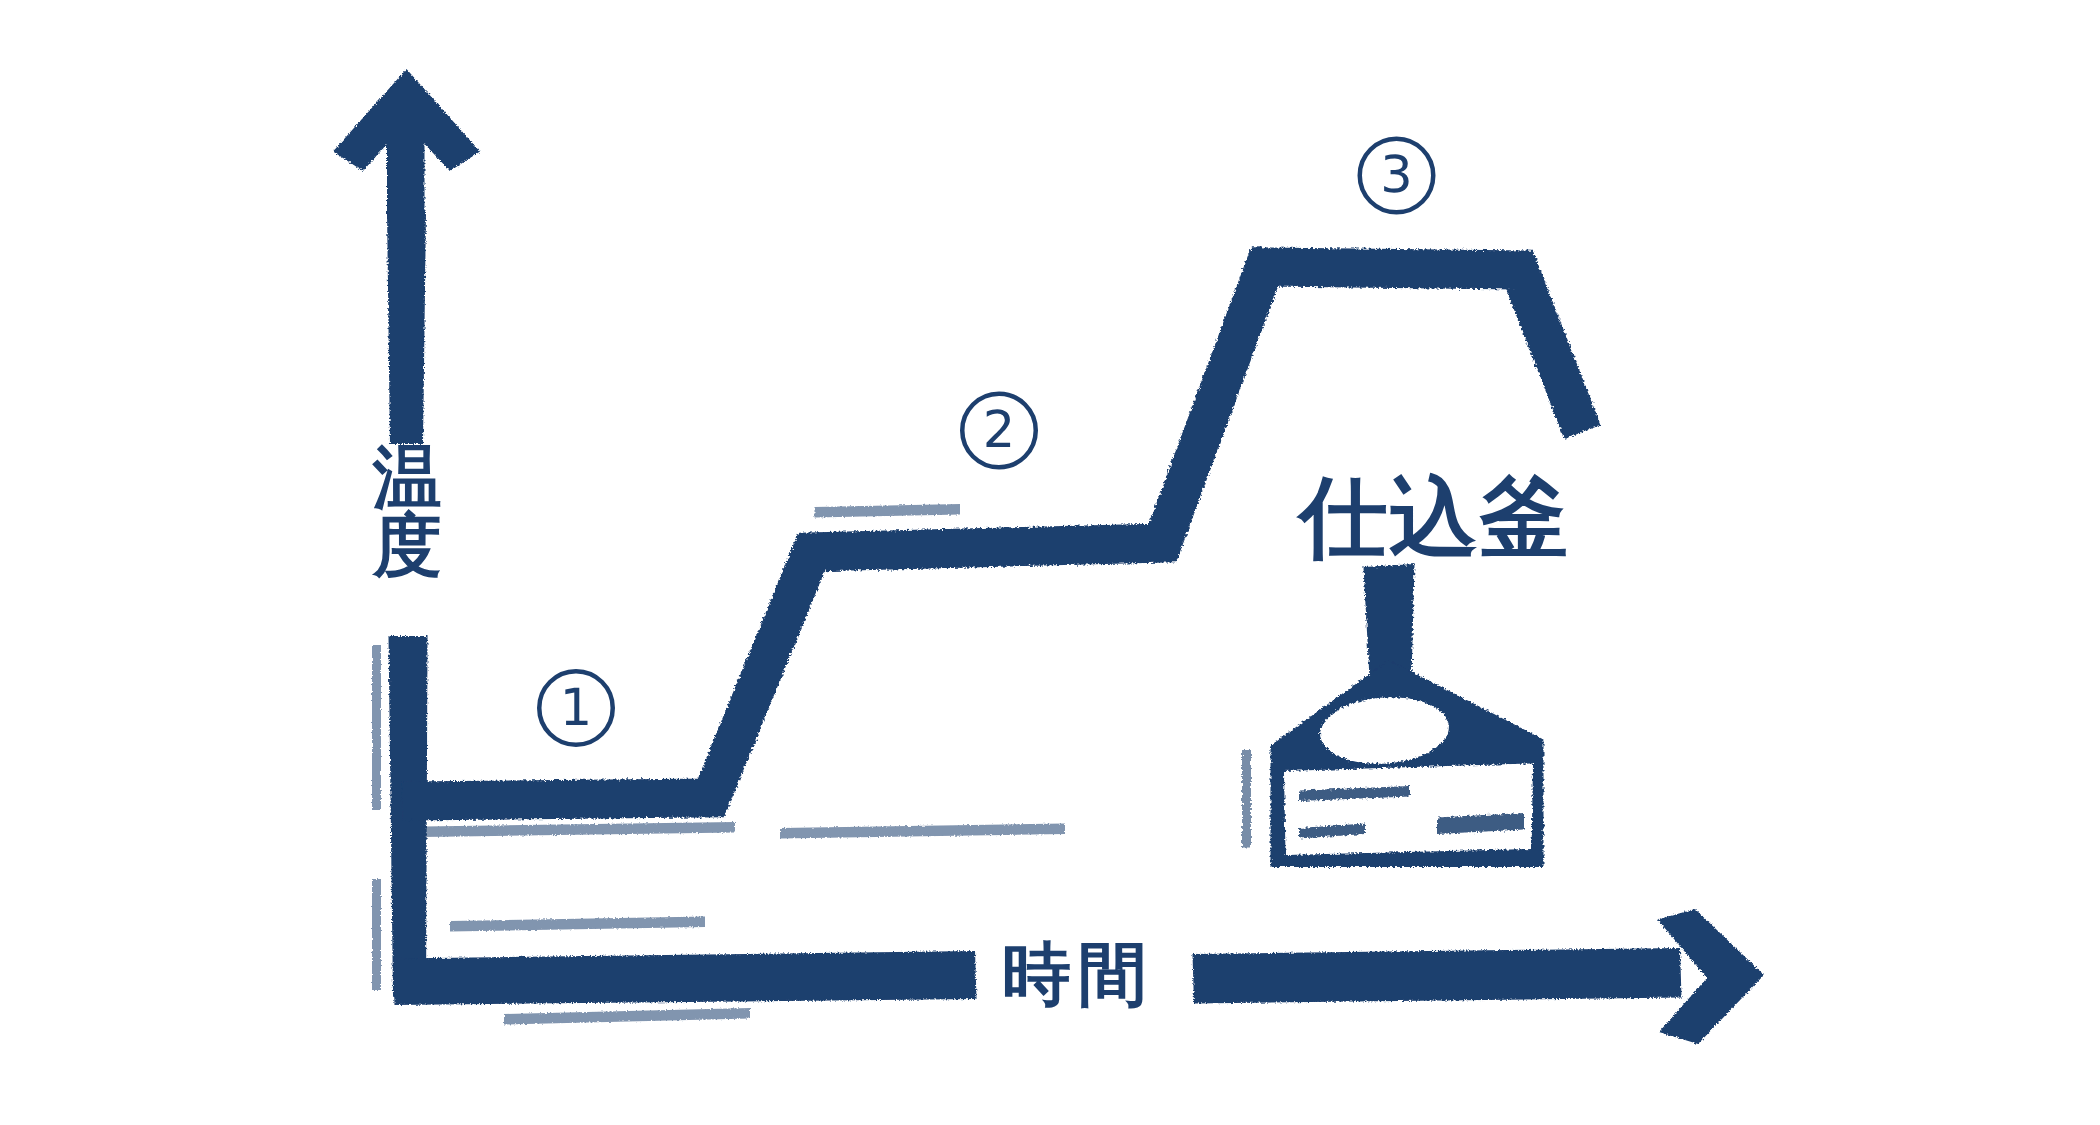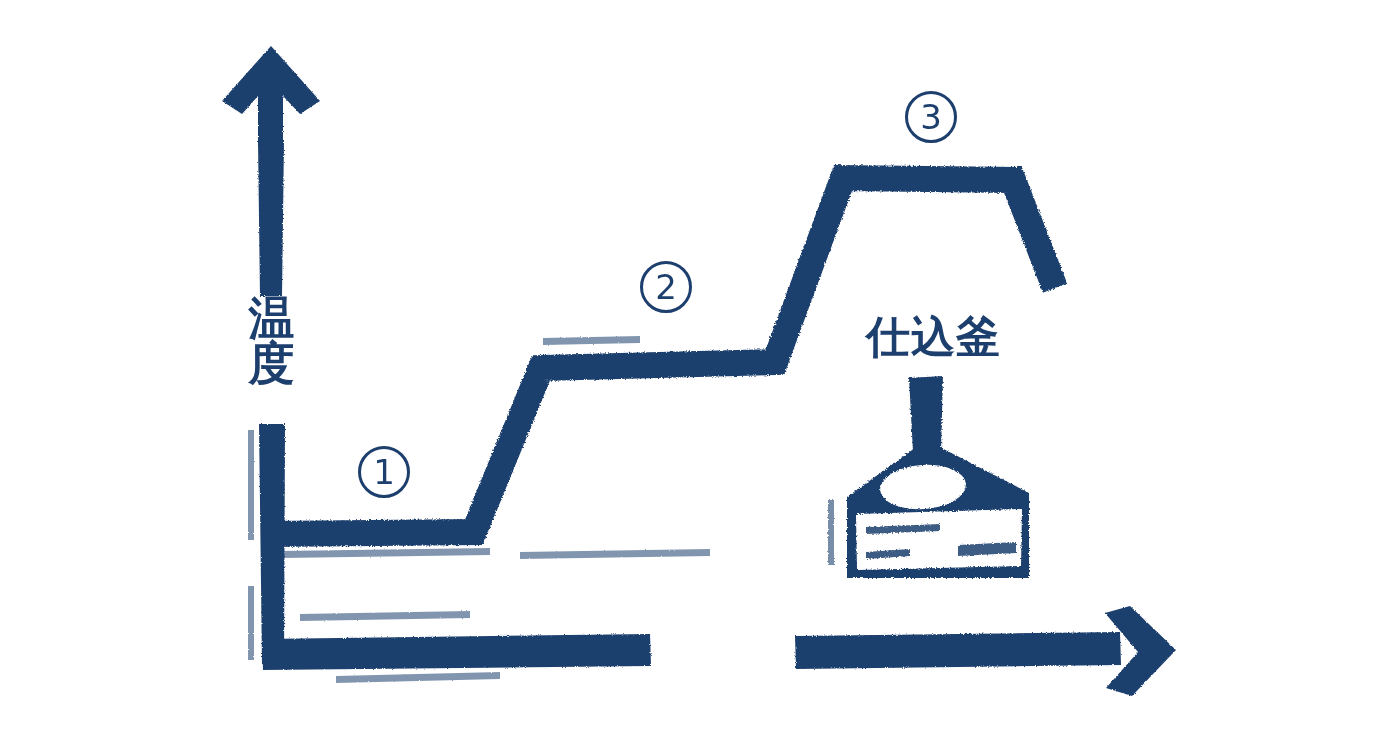--- a/index.html
+++ b/index.html
@@ -49,21 +49,21 @@
   #x-axis-label {
     left: 668px;
     top: 626px;
     font-size: 46px;
     line-height: 1;
     letter-spacing: 0.10em;
   }
   #kettle-label {
     left: 866px;
     top: 315px;
-    font-size: 44px;
+    font-size: 59px;
     line-height: 1;
     letter-spacing: 0.02em;
     text-align: center;
   }
   .step-marker {
     position: absolute;
     width: 52px;
     height: 52px;
     border-radius: 50%;
     border: 3px solid #1d3f6e;
@@ -166,20 +166,21 @@
 
       <polygon fill="#1d3f6e" opacity="0.6" points="828,500 834,500 834,565 828,565"></polygon>
     </g>
   </svg>
 
   <div class="axis-label" id="y-axis-label">
       <span>温</span>
       <span>度</span>
     </div>
 
+  <div class="axis-label" id="x-axis-label">時間</div>
 
   <div class="axis-label" id="kettle-label">仕込釜</div>
 
   <div class="step-marker" id="marker-1">1</div>
   <div class="step-marker" id="marker-2">2</div>
   <div class="step-marker" id="marker-3">3</div>
 
 </div>
 
 </body></html>

